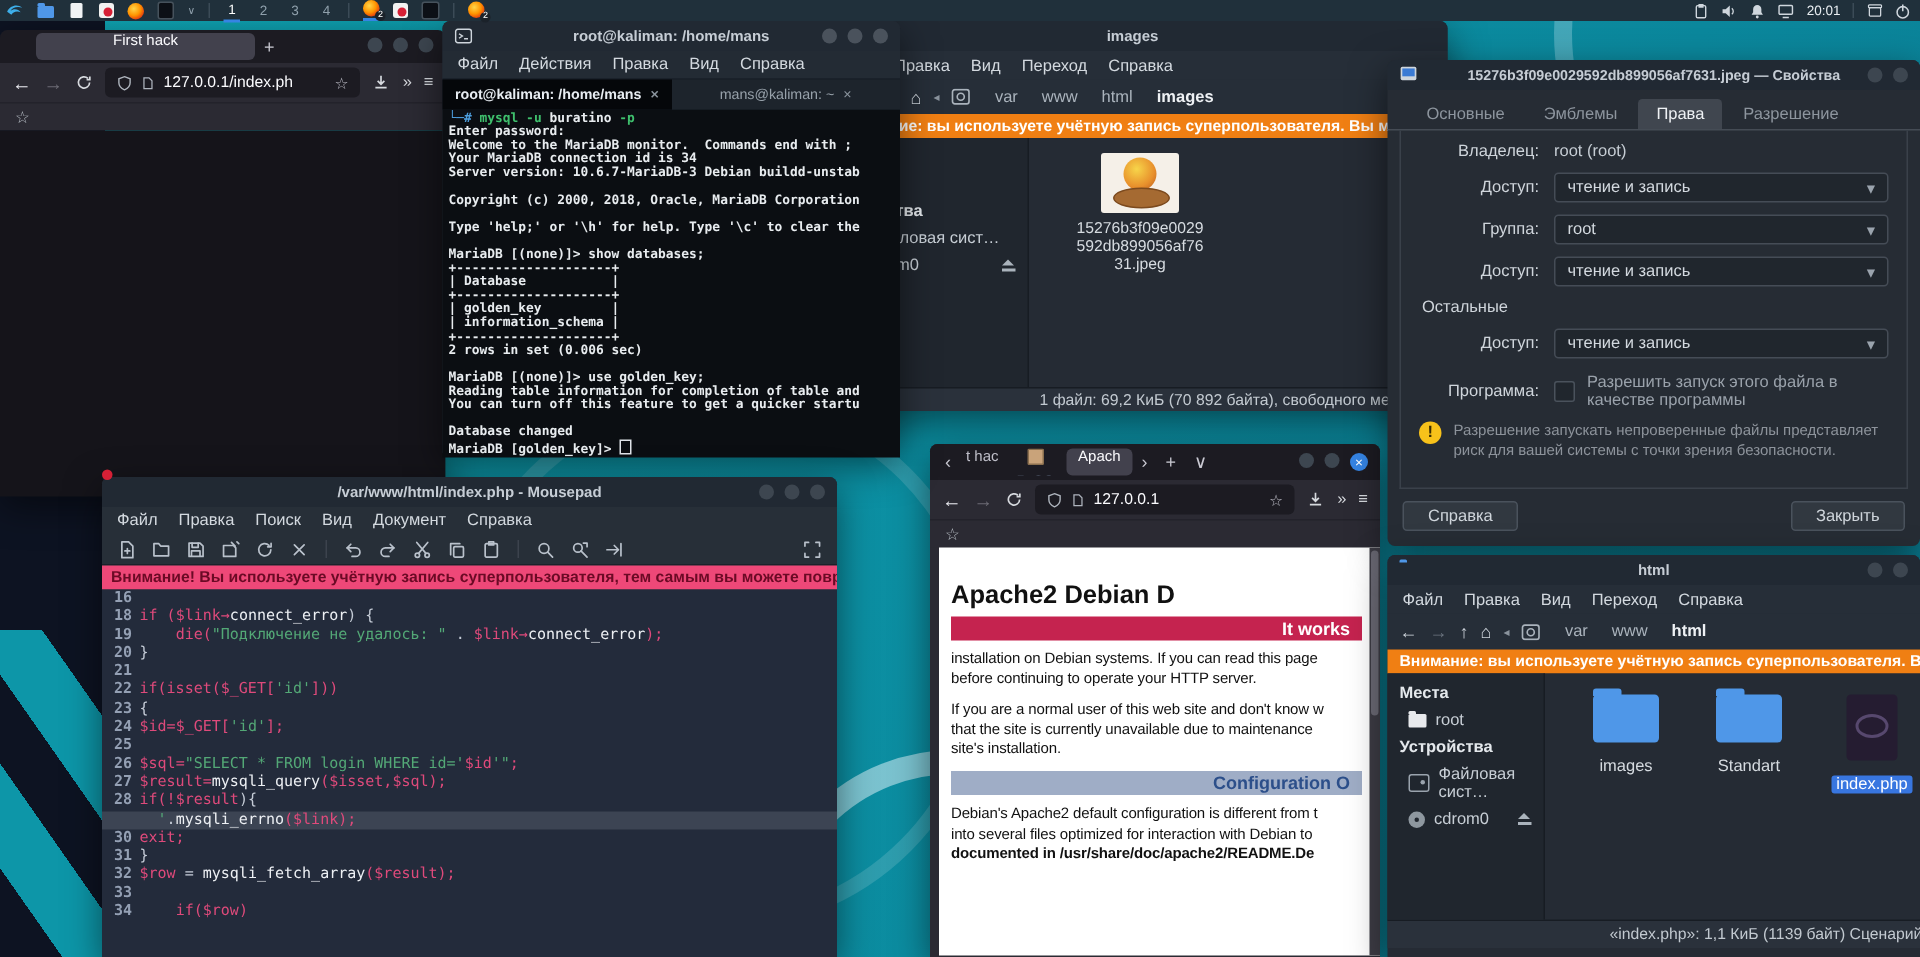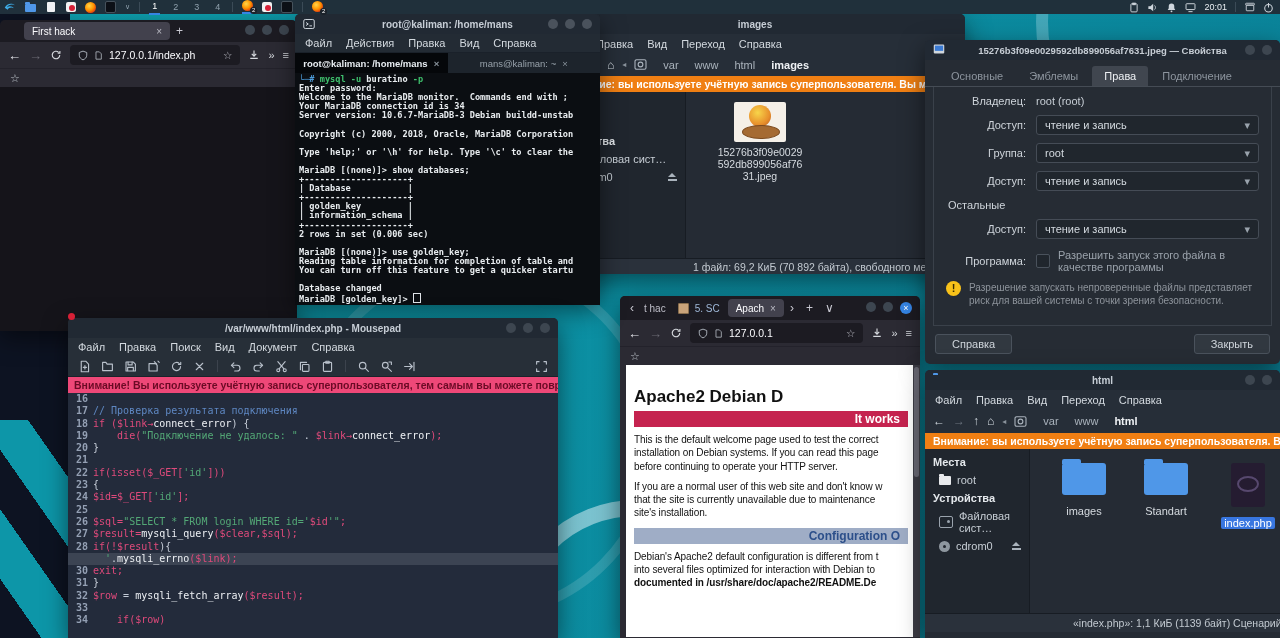--- a/index.html
+++ b/index.html
@@ -43,21 +43,21 @@
   .ws{padding:0 3px;height:13px;line-height:13px;color:#8fa0ac;}
   .ws.on{color:#fff;border-bottom:2px solid #3584e4;}
   .pwin{position:relative;display:flex;align-items:flex-start;padding-bottom:1px;}
   .pwin.on{border-bottom:2px solid #3584e4;}
   .badge{position:absolute;right:-4px;bottom:-2px;width:7px;height:7px;border-radius:50%;background:#1b222a;
     color:#fff;font-size:6px;line-height:7px;text-align:center;}
   .clock{font-size:9px;color:#e8edf1;}
   
   .ff-tabbar{display:flex;align-items:center;background:#1c1b22;height:22px;padding:0 4px;position:relative;border-radius:5px 5px 0 0;}
   .ff-tab{display:flex;align-items:center;gap:6px;background:#42414d;color:#fbfbfe;font-size:10px;
-    height:18px;padding:0 8px;border-radius:4px;max-width:150px;overflow:hidden;white-space:nowrap;}
+    height:18px;padding:0 8px;border-radius:4px;max-width:150px;overflow:hidden;white-space:nowrap;flex-direction:column;}
   .ff-tab .x{color:#b9b9c3;font-size:10px;}
   .ff-tab.dim{background:transparent;color:#bfbfc9;}
   .ff-plus,.ff-chev{color:#c9c9d2;font-size:12px;padding:0 6px;}
   .ff-nav{display:flex;align-items:center;background:#2b2a33;height:26px;padding:0 8px;gap:8px;}
   .ff-arrow{color:#e6e6ec;font-size:13px;}
   .ff-arrow.dim{color:#6b6a74;}
   .urlbar{flex:1;display:flex;align-items:center;gap:6px;background:#1c1b22;border-radius:4px;height:20px;
     padding:0 8px;color:#fbfbfe;font-size:10.5px;overflow:hidden;white-space:nowrap;}
   .urlbar .star{margin-left:auto;color:#b9b9c3;}
   .ff-bm{display:flex;align-items:center;background:#2b2a33;height:18px;padding:0 10px;gap:6px;color:#b8bec6;
@@ -375,21 +375,20 @@
     <div class="page">
       <div class="pg-scroll">
           <div class="pg-thumb"></div>
         </div>
       <div class="pg-inner">
         <div class="deb-head">
           <div class="apache-title">Apache2 Debian D</div>
         </div>
         <div class="banner1">It works</div>
         <div class="para">
-            <div class="aline"><span class="a-n">This is the default welcome page used to test the correct</span></div>
             <div class="aline"><span class="a-n">installation on Debian systems. If you can read this page</span></div>
             <div class="aline"><span class="a-n">before continuing to operate your HTTP server.</span></div>
           </div>
         <div class="para">
             <div class="aline"><span class="a-n">If you are a normal user of this web site and don't know w</span></div>
             <div class="aline"><span class="a-n">that the site is currently unavailable due to maintenance</span></div>
             <div class="aline"><span class="a-n">site's installation.</span></div>
           </div>
         <div class="banner2">Configuration O</div>
         <div class="para">
@@ -473,21 +472,21 @@
       <span>15276b3f09e0029592db899056af7631.jpeg — Свойства</span>
       <div class="circles" style="top:5px;">
           <span class="circ"></span>
           <span class="circ"></span>
         </div>
     </div>
     <div class="prop-tabs" id="prop-tabs">
         <span class="ptab">Основные</span>
         <span class="ptab">Эмблемы</span>
         <span class="ptab on">Права</span>
-        <span class="ptab">Подключение</span>
+        <span class="ptab">Разрешение</span>
       </div>
     <div class="prop-body">
       <div class="prow">
           <span class="plabel">Владелец:</span>
           <span>root (root)</span>
         </div>
       <div class="prow">
           <span class="plabel">Доступ:</span>
         <div class="combo">
             <span>чтение и запись</span>
@@ -711,24 +710,20 @@
           </svg>
         </span>
       </div>
     <div class="mp-warn">Внимание! Вы используете учётную запись суперпользователя, тем самым вы можете повредить систему.</div>
     <div class="editor" id="code-lines">
         <div class="crow">
           <span class="lnum">16</span>
           <span class="ctext">&nbsp;</span>
         </div>
         <div class="crow">
-          <span class="lnum">17</span>
-          <span class="ctext"><span class="c-c">// Проверка результата подключения</span></span>
-        </div>
-        <div class="crow">
           <span class="lnum">18</span>
           <span class="ctext"><span class="c-k">if (</span><span class="c-v">$link</span><span class="c-k">→</span><span class="c-f">connect_error</span><span class="c-n">) {</span></span>
         </div>
         <div class="crow">
           <span class="lnum">19</span>
           <span class="ctext"><span class="c-n">    </span><span class="c-k">die(</span><span class="c-s">"Подключение не удалось: "</span><span class="c-n"> . </span><span class="c-v">$link</span><span class="c-k">→</span><span class="c-f">connect_error</span><span class="c-k">);</span></span>
         </div>
         <div class="crow">
           <span class="lnum">20</span>
           <span class="ctext"><span class="c-n">}</span></span>
@@ -752,21 +747,21 @@
         <div class="crow">
           <span class="lnum">25</span>
           <span class="ctext">&nbsp;</span>
         </div>
         <div class="crow">
           <span class="lnum">26</span>
           <span class="ctext"><span class="c-v">$sql</span><span class="c-k">=</span><span class="c-s">"SELECT * FROM login WHERE id='</span><span class="c-v">$id</span><span class="c-s">'"</span><span class="c-k">;</span></span>
         </div>
         <div class="crow">
           <span class="lnum">27</span>
-          <span class="ctext"><span class="c-v">$result</span><span class="c-k">=</span><span class="c-f">mysqli_query</span><span class="c-v">($clear,$sql)</span><span class="c-k">;</span></span>
+          <span class="ctext"><span class="c-v">$result</span><span class="c-k">=</span><span class="c-f">mysqli_query</span><span class="c-v">($isset,$sql)</span><span class="c-k">;</span></span>
         </div>
         <div class="crow">
           <span class="lnum">28</span>
           <span class="ctext"><span class="c-k">if(!</span><span class="c-v">$result</span><span class="c-n">){</span></span>
         </div>
         <div class="crow hl">
           <span class="lnum"></span>
           <span class="ctext"><span class="c-s">  '</span><span class="c-n">.</span><span class="c-f">mysqli_errno</span><span class="c-v">($link);</span></span>
         </div>
         <div class="crow">

